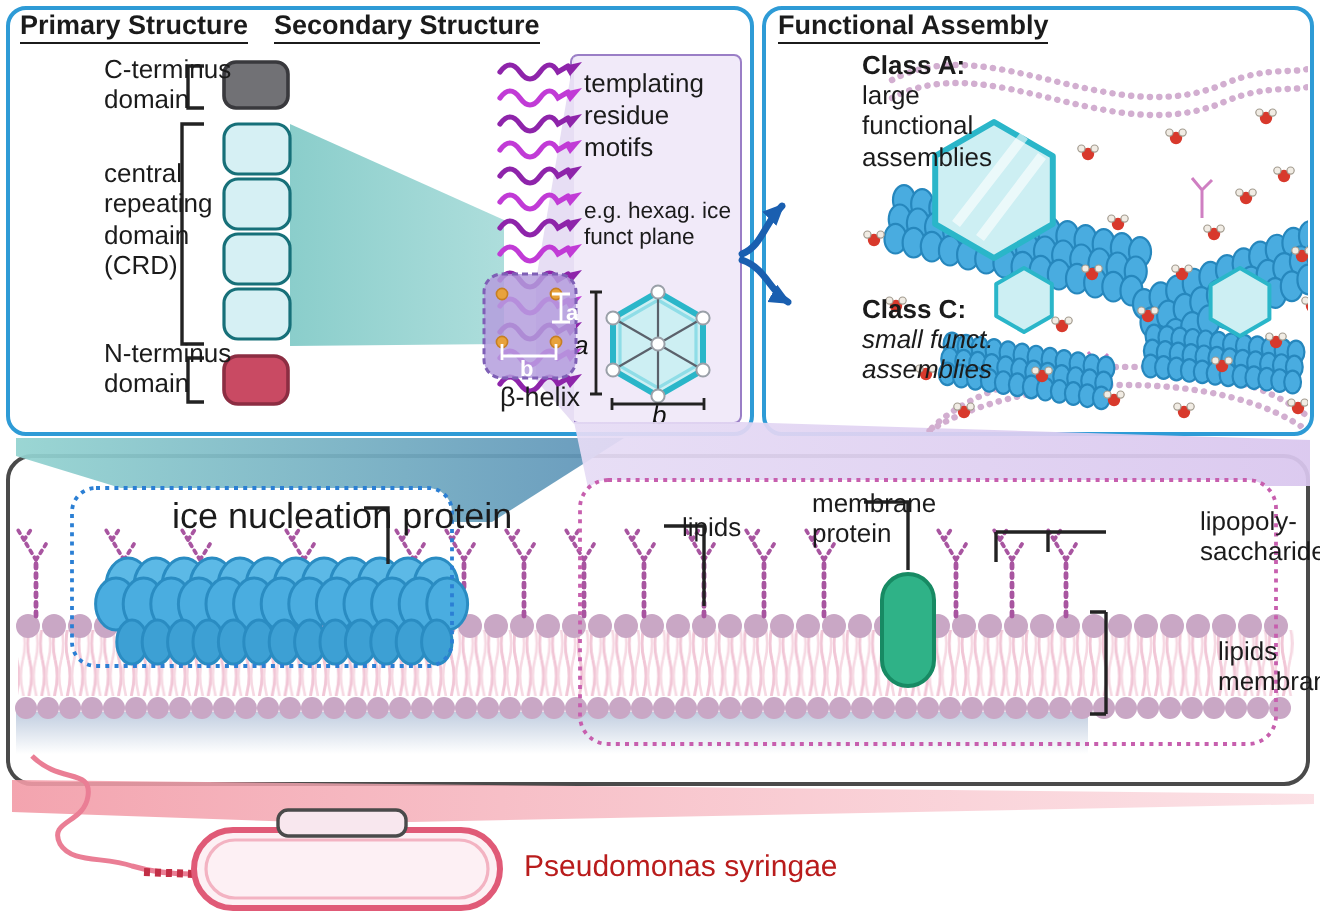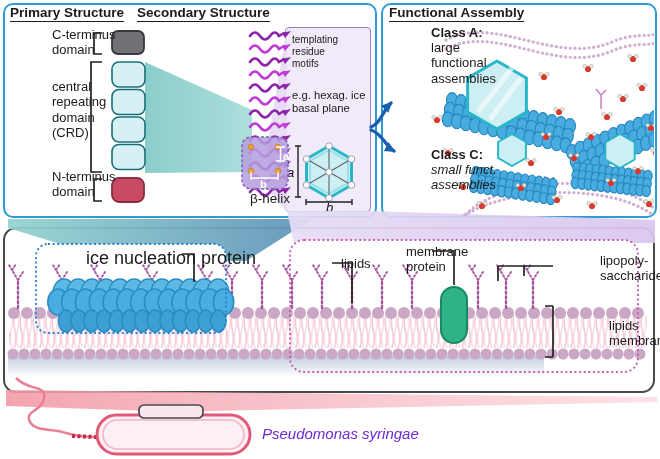--- a/index.html
+++ b/index.html
@@ -7,44 +7,44 @@
          font-family:"Liberation Sans",sans-serif;color:#1b1b1b;}
   .panel{position:absolute;background:#fff;border:2px solid #2e9bd6;border-radius:10px;box-sizing:border-box;}
   #panel-membrane{border:2.5px solid #4a4a4a;border-radius:13px;}
   .title{font-weight:bold;font-size:13.5px;}
   .title span{border-bottom:1.6px solid #1b1b1b;padding-bottom:1px;}
   .lab{font-size:13px;line-height:1.18;margin-left:44px;}
   .pl{white-space:pre-line;}
   .bold{font-weight:bold;}
   #templating-panel{position:absolute;left:285px;top:27px;width:86px;height:185px;box-sizing:border-box;
     background:#f1eaf9;border:1.8px solid #9a7ec6;border-radius:4px;padding:6px 4px 0 6px;z-index:1;}
-  #templating-panel .h{font-size:10px;line-height:1.22;}
+  #templating-panel .h{font-size:13px;line-height:1.22;}
   #templating-panel .ex{font-size:11.3px;line-height:1.2;margin-top:18px;}
   #art{position:absolute;left:0;top:0;z-index:2;pointer-events:none;}
   .txt{position:absolute;z-index:3;}
   svg text{font-family:"Liberation Sans",sans-serif;}
   .dimw{font-size:11px;font-weight:bold;fill:#fff;}
   .dimk{font-size:13px;font-style:italic;fill:#111;}
-  #organism-label{font-style:italic;font-size:15px;color:#6d28d9;}
+  #organism-label{font-size:15px;color:#b91c1c;}
 </style>
 </head>
 <body>
 
 <div id="stage">
 
   <div class="panel" id="panel-primary-secondary" style="left:3px;top:3px;width:374px;height:215px;"></div>
   <div class="panel" id="panel-functional" style="left:381px;top:3px;width:276px;height:215px;"></div>
   <div class="panel" id="panel-membrane" style="left:3px;top:227px;width:652px;height:166px;"></div>
 
   <div id="templating-panel">
     <div class="h pl">templating
 residue
 motifs</div>
     <div class="ex pl">e.g. hexag. ice
-basal plane</div>
+funct plane</div>
     <svg style="position:absolute;left:0;top:105px;" width="84" height="80" viewBox="0 0 84 80">
       <polygon points="43,13 65.5,26 65.5,52 43,65 20.5,52 20.5,26" fill="#cdeff3" stroke="#2ab6c9" stroke-width="3" stroke-linejoin="round"></polygon>
       <polygon points="43,17 62,28 62,50 43,61 24,50 24,28" fill="none" stroke="#8fdde7" stroke-width="1.6"></polygon>
       <g stroke="#5b616b" stroke-width="1.1">
         <line x1="43" y1="39" x2="43" y2="13"></line>
           <line x1="43" y1="39" x2="65.5" y2="26"></line>
         <line x1="43" y1="39" x2="65.5" y2="52"></line>
           <line x1="43" y1="39" x2="43" y2="65"></line>
         <line x1="43" y1="39" x2="20.5" y2="52"></line>
           <line x1="43" y1="39" x2="20.5" y2="26"></line>

